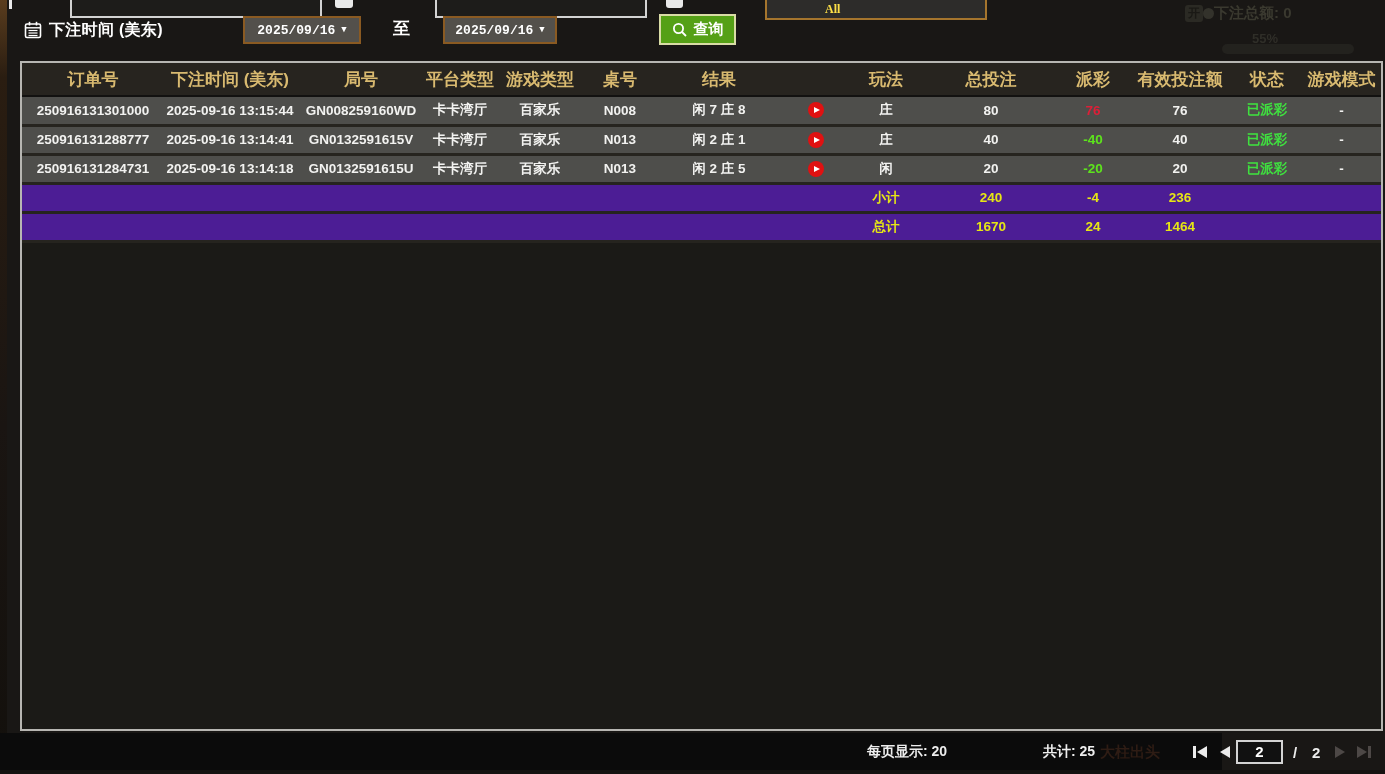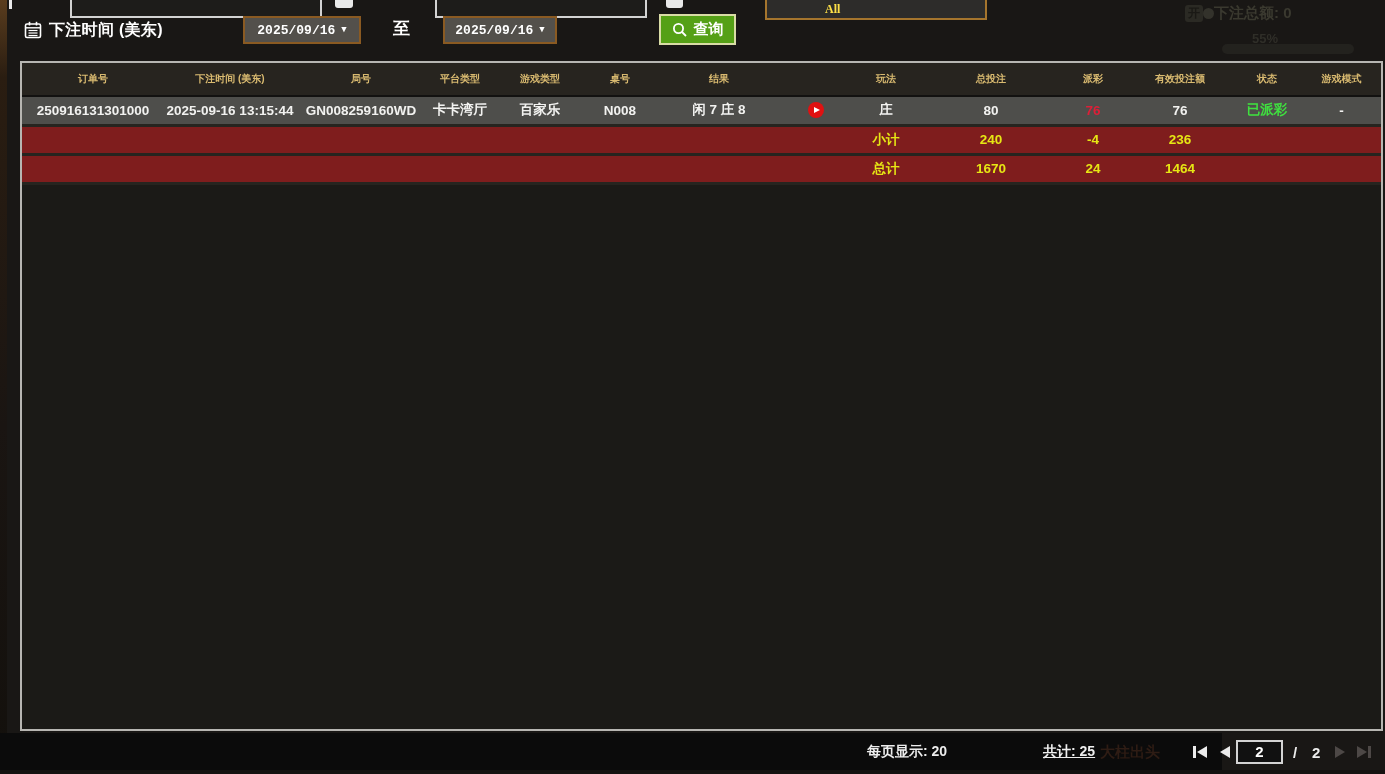--- a/index.html
+++ b/index.html
@@ -43,39 +43,39 @@
   .ghost-chip { background:#2b2a24; color:#1a1915; border-radius:3px; padding:0 3px; font-size:12px; }
   .ghost-dot { width:11px; height:11px; border-radius:50%; background:#33322b; display:inline-block; }
   .ghost-percent { position:absolute; left:1252px; top:31px; color:#2f2e28; font-size:13px; }
   .ghost-bar { position:absolute; left:1222px; top:44px; width:132px; height:10px; background:#23221e; border-radius:5px; }
   .ghost-watermark { position:absolute; left:1100px; top:9px; color:#2e1c14; font-size:15px;text-align:right; }
 
   
   .panel { position:absolute; left:20px; top:61px; width:1363px; height:670px;
     border:2px solid #b7b6b2; background:#1b1a17; overflow:hidden; }
   table { border-collapse:collapse; table-layout:fixed; width:1359px; }
-  thead th { height:33px; background:#27241f; color:#d9ba70; font-size:10px; font-weight:700;
+  thead th { height:33px; background:#27241f; color:#d9ba70; font-size:17px; font-weight:700;
     text-align:center; border-bottom:2px solid #121110; }
   tbody td { height:29px; background:#4e4e4b; color:#f2f2f0; font-size:13.5px; font-weight:700;
     text-align:center; border-bottom:3px solid #26241f; white-space:nowrap; overflow:hidden; }
-  tr.total-row td { color:#e6e614; background:#7f1d1d; }
+  tr.total-row td { color:#e6e614; background:#4c1d95; }
   .payout-positive { color:#dc1f38 !important; }
   .payout-negative { color:#5de41c !important; }
   .status-paid { color:#3fe03f !important; }
   .play-btn { width:16px; height:16px; border-radius:50%; background:#e01111;
     display:inline-flex; align-items:center; justify-content:center; cursor:pointer; vertical-align:middle; }
   .play-tri { width:0; height:0; border-left:6px solid #fff; border-top:3.5px solid transparent;
     border-bottom:3.5px solid transparent; margin-left:2px; }
 
   
   .pagebar { position:absolute; left:0; top:733px; width:1222px; height:37px; background:#0b0b0b; color:#ededed; }
   .pagebar > * { position:absolute; top:50%; transform:translateY(-50%); }
   .pg-text { font-size:14px; font-weight:700; }
   #per-page { left:867px; }
-  #total-count { left:1043px;text-decoration:underline; }
+  #total-count { left:1043px; }
   .pg-btn { display:flex; align-items:center; cursor:pointer; height:14px; }
   .tri-l { width:0; height:0; border-right:10px solid #ececec; border-top:6px solid transparent; border-bottom:6px solid transparent; }
   .tri-r { width:0; height:0; border-left:10px solid #ececec; border-top:6px solid transparent; border-bottom:6px solid transparent; }
   .pg-vbar { width:3px; height:12px; background:#ececec; }
   .disabled .tri-r { border-left-color:#4d4846; }
   .disabled .pg-vbar { background:#4d4846; }
   #pg-first { left:1193px; } #pg-first .pg-vbar { margin-right:1px; }
   #pg-prev  { left:1220px; }
   #page-box { left:1236px; width:47px; height:24px; border:2px solid #d4d4d4; background:#111;
     display:flex; align-items:center; justify-content:center; font-size:15px; font-weight:700; color:#fff; }
@@ -186,20 +186,60 @@
               <span class="play-tri"></span>
             </span>
     </td>
     <td>庄</td>
     <td>80</td>
     <td class="payout-positive">76</td>
     <td>76</td>
     <td class="status-paid">已派彩</td>
     <td>-</td>
   </tr>
+        <tr>
+    <td>250916131288777</td>
+    <td>2025-09-16 13:14:41</td>
+    <td>GN0132591615V</td>
+    <td>卡卡湾厅</td>
+    <td>百家乐</td>
+    <td>N013</td>
+    <td>闲 2 庄 1</td>
+    <td>
+      <span class="play-btn">
+              <span class="play-tri"></span>
+            </span>
+    </td>
+    <td>庄</td>
+    <td>40</td>
+    <td class="payout-negative">-40</td>
+    <td>40</td>
+    <td class="status-paid">已派彩</td>
+    <td>-</td>
+  </tr>
+        <tr>
+    <td>250916131284731</td>
+    <td>2025-09-16 13:14:18</td>
+    <td>GN0132591615U</td>
+    <td>卡卡湾厅</td>
+    <td>百家乐</td>
+    <td>N013</td>
+    <td>闲 2 庄 5</td>
+    <td>
+      <span class="play-btn">
+              <span class="play-tri"></span>
+            </span>
+    </td>
+    <td>闲</td>
+    <td>20</td>
+    <td class="payout-negative">-20</td>
+    <td>20</td>
+    <td class="status-paid">已派彩</td>
+    <td>-</td>
+  </tr>
         <tr class="total-row">
     <td></td>
     <td></td>
     <td></td>
     <td></td>
     <td></td>
     <td></td>
     <td></td>
     <td></td>
     <td>小计</td>

